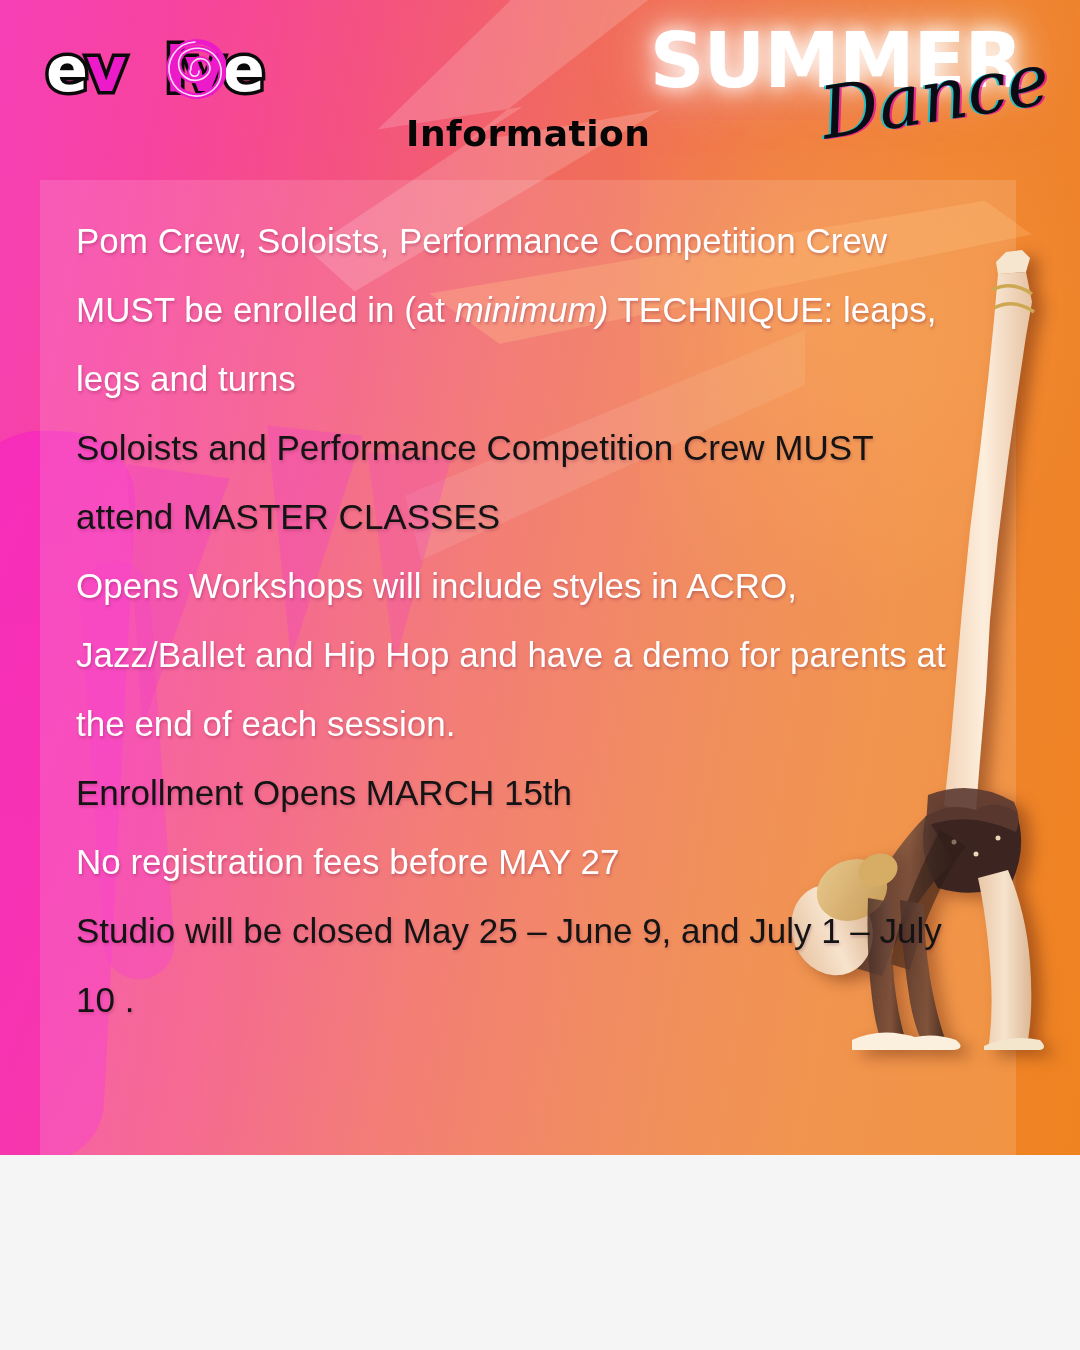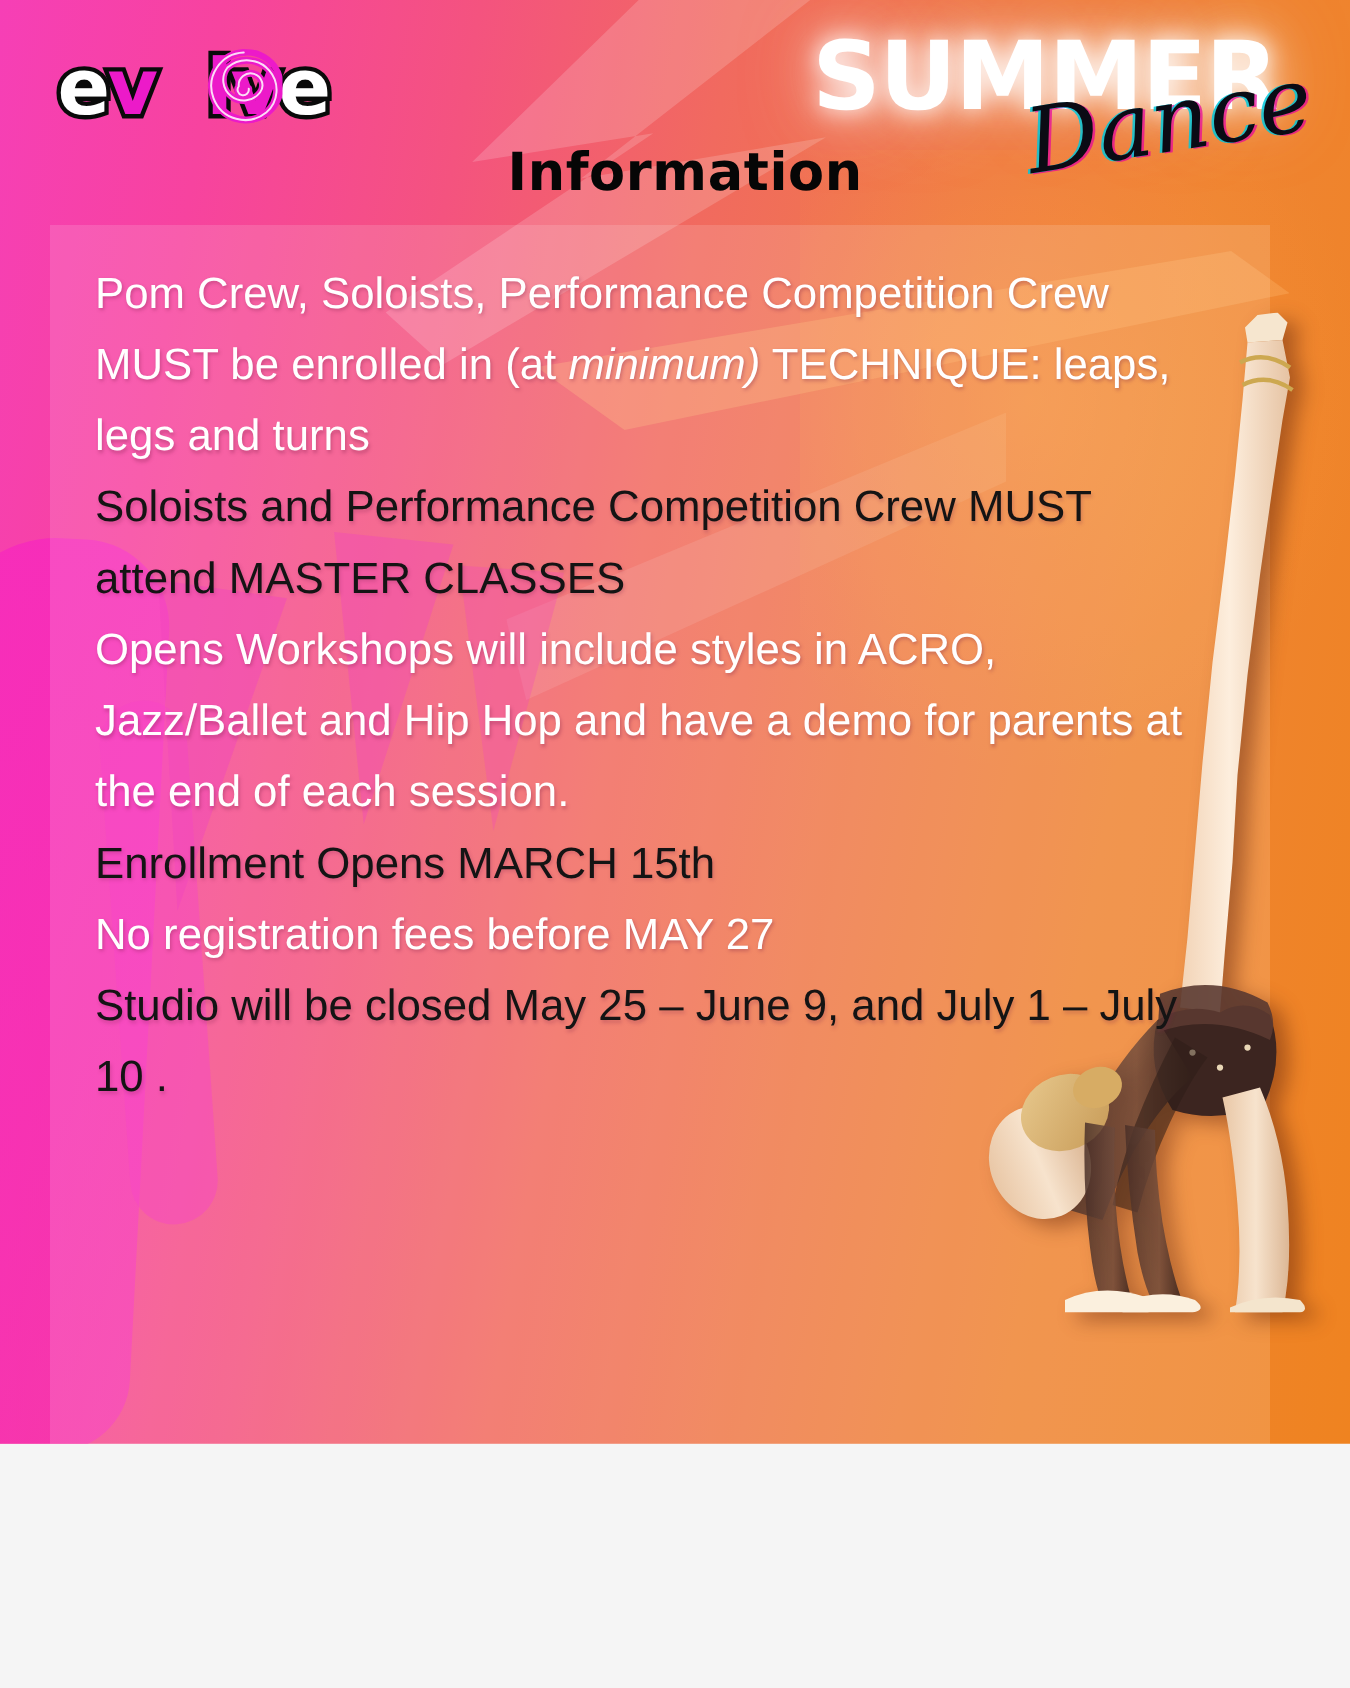--- a/index.html
+++ b/index.html
@@ -99,35 +99,35 @@
     font-style:italic;font-size:72px;font-weight:400;
     color:#0b0b14;
     transform:rotate(-9deg);
     text-shadow:-2px 0 0 rgba(0,200,220,.85), 2px 1px 0 rgba(230,0,160,.7);
   }
 
   
   .info-title{
     position:absolute;left:406px;top:113px;
     font-family:"DejaVu Sans", sans-serif;
-    font-size:42px;font-weight:bold;letter-spacing:.5px;
+    font-size:36px;font-weight:bold;letter-spacing:.5px;
     color:#060606;
   }
 
   
   .panel{
     position:absolute;left:40px;top:180px;width:976px;height:1070px;
     background:rgba(255,255,255,.14);
   }
 
   
   .copy{
     position:absolute;left:76px;top:206px;width:880px;
     font-family:"Liberation Sans", sans-serif;
-    font-size:35px;line-height:57px;font-weight:300;
+    font-size:35px;line-height:69px;font-weight:300;
   }
   .copy p{margin:0;}
   .copy .light{
     color:#ffffff;
     text-shadow:1px 2px 3px rgba(120,30,70,.35);
   }
   .copy .dark{
     color:#141414;
     text-shadow:1px 2px 3px rgba(120,30,70,.25);
   }

